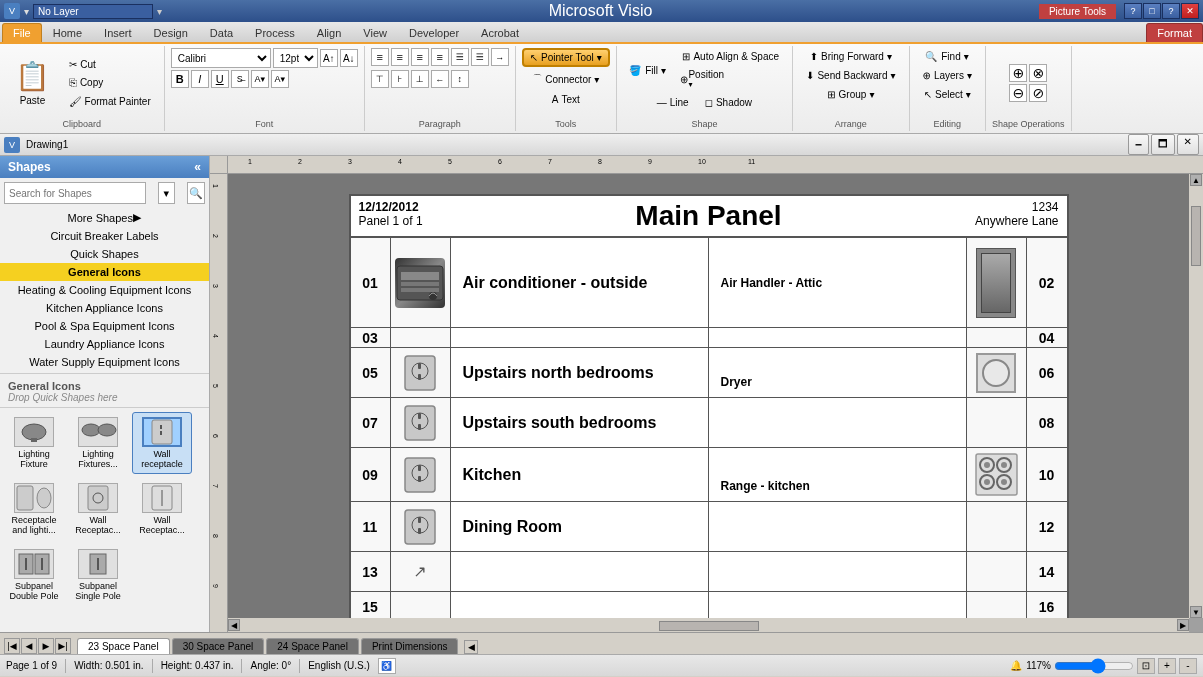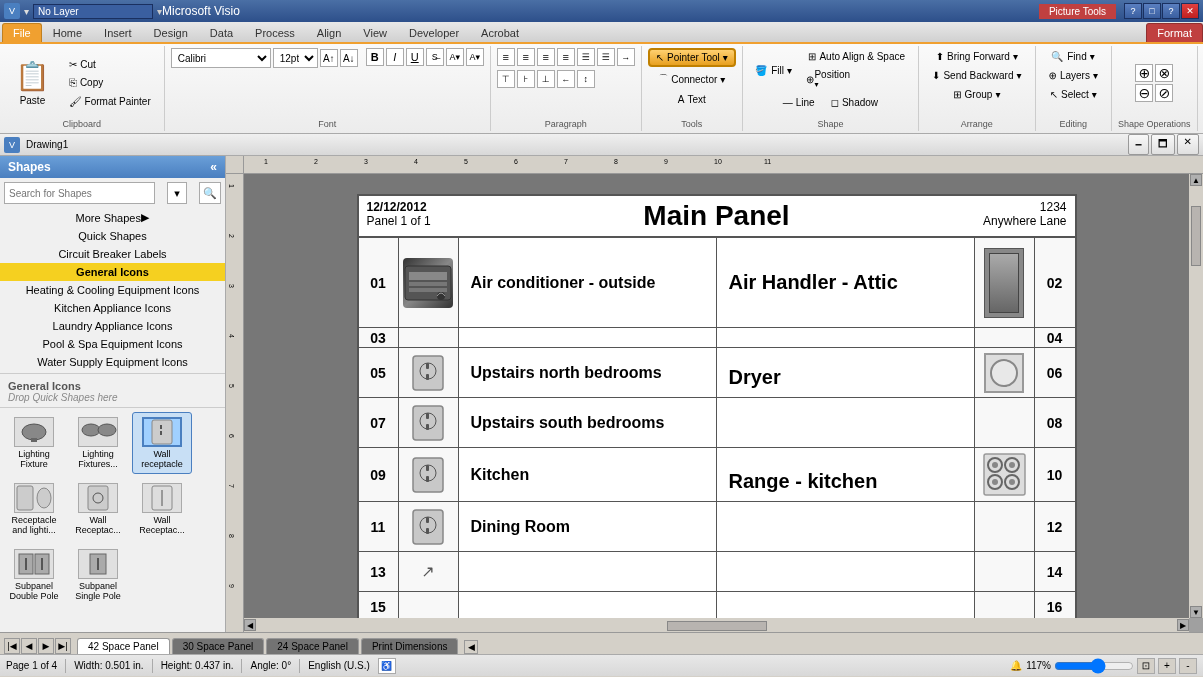--- a/index.html
+++ b/index.html
@@ -8,21 +8,21 @@
     
     #title-bar {
       background: linear-gradient(to bottom, #4a6fa5, #2d4f8a);
       height: 22px;
       display: flex;
       align-items: center;
       padding: 0 4px;
       color: white;
       font-size: 11px;
     }
-    #title-bar .title-text { flex: 1; font-size: 12px; color: white; }
+    #title-bar .title-text { flex: 1; text-align: center; font-size: 16px; color: white; }
     #title-bar .win-controls { display: flex; gap: 1px; }
     #title-bar .win-btn {
       width: 18px; height: 16px;
       background: linear-gradient(to bottom, #5a7fc0, #3a5fa0);
       border: 1px solid #1a3060;
       color: white; font-size: 9px;
       display: flex; align-items: center; justify-content: center;
       cursor: pointer;
     }
     #title-bar .win-btn.close { background: linear-gradient(to bottom, #e04040, #c02020); }
@@ -135,21 +135,21 @@
     }
 
     
     #main-layout {
       display: flex;
       height: calc(677px - 22px - 22px - 90px - 24px - 22px - 22px);
     }
 
     
     #left-panel {
-      width: 226px;
+      width: 210px;
       background: #f0f0f0;
       border-right: 1px solid #aaa;
       display: flex;
       flex-direction: column;
       overflow: hidden;
     }
 
     #shapes-header {
       background: linear-gradient(to bottom, #6a9fd8, #4a7fc0);
       color: white;
@@ -340,21 +340,21 @@
       padding: 8px 12px;
       font-size: 16px;
       font-weight: bold;
     }
     .panel-cell-desc2 {
       flex: 1;
       border-right: 1px solid #555;
       display: flex;
       align-items: center;
       padding: 8px 12px;
-      font-size: 20px;
+      font-size: 12px;
       font-weight: bold;
     }
     .panel-cell-icon2 {
       width: 60px;
       border-right: 1px solid #555;
       display: flex;
       align-items: center;
       justify-content: center;
       background: #f8f8f8;
       padding: 4px;
@@ -496,21 +496,21 @@
         <div class="ribbon-btn-small">
           <span>🖌</span>
           <span>Format Painter</span>
         </div>
       </div>
     </div>
     <div class="ribbon-group-label">Clipboard</div>
   </div>
 
   <div class="ribbon-group">
-    <div class="ribbon-group-content" style="flex-direction:row;align-items:flex-start;gap:8px;">
+    <div class="ribbon-group-content" style="flex-direction:column;align-items:flex-start;gap:0;">
       <div class="font-row">
         <select class="font-select" style="width:100px;">
           <option>Calibri</option>
         </select>
         <select class="font-select" style="width:45px;">
           <option>12pt.</option>
         </select>
         <div class="font-btn" style="font-size:10px;">A↑</div>
         <div class="font-btn" style="font-size:10px;">A↓</div>
       </div>
@@ -692,39 +692,39 @@
       <div id="search-dropdown">▾</div>
       <div id="search-btn">🔍</div>
     </div>
 
     <div id="shapes-menu">
       <div class="shapes-menu-item">
         <span>More Shapes</span>
         <span>▶</span>
       </div>
       <div class="shapes-menu-item">
+        <span>Circuit Breaker Labels</span>
+      </div>
+      <div class="shapes-menu-item">
         <span>Quick Shapes</span>
-      </div>
-      <div class="shapes-menu-item">
-        <span>Circuit Breaker Labels</span>
       </div>
       <div class="shapes-menu-item active">
         <span>General Icons</span>
       </div>
       <div class="shapes-menu-item">
         <span>Heating &amp; Cooling Equipment Icons</span>
       </div>
       <div class="shapes-menu-item">
         <span>Kitchen Appliance Icons</span>
       </div>
       <div class="shapes-menu-item">
+        <span>Pool &amp; Spa Equipment Icons</span>
+      </div>
+      <div class="shapes-menu-item">
         <span>Laundry Appliance Icons</span>
-      </div>
-      <div class="shapes-menu-item">
-        <span>Pool &amp; Spa Equipment Icons</span>
       </div>
       <div class="shapes-menu-item">
         <span>Water Supply Equipment Icons</span>
       </div>
     </div>
 
     <div class="shapes-divider"></div>
     <div class="shapes-section-label">
       <div style="font-weight:bold;font-style:normal;font-size:11px;">General Icons</div>
       <div style="font-size:10px;color:#888;">Drop Quick Shapes here</div>
@@ -1021,29 +1021,29 @@
   </div>
 </div>
 
 <div id="tab-bar">
   <div class="tab-nav">
     <div class="tab-nav-btn">|◀</div>
     <div class="tab-nav-btn">◀</div>
     <div class="tab-nav-btn">▶</div>
     <div class="tab-nav-btn">▶|</div>
   </div>
-  <div class="page-tab active">42 Space Panel</div>
+  <div class="page-tab active">23 Space Panel</div>
   <div class="page-tab">30 Space Panel</div>
   <div class="page-tab">24 Space Panel</div>
   <div class="page-tab">Print Dimensions</div>
   <div style="width:14px;height:14px;border:1px solid #999;background:#d4d0c8;display:flex;align-items:center;justify-content:center;font-size:9px;cursor:pointer;margin-left:4px;">◀</div>
 </div>
 
 <div id="status-bar">
-  <span>Page 1 of 4</span>
+  <span>Page 1 of 9</span>
   <div class="status-sep"></div>
   <span>Width: 0.501 in.</span>
   <div class="status-sep"></div>
   <span>Height: 0.437 in.</span>
   <div class="status-sep"></div>
   <span>Angle: 0°</span>
   <div class="status-sep"></div>
   <span>English (U.S.)</span>
   <div style="width:18px;height:16px;border:1px solid #aaa;background:white;display:flex;align-items:center;justify-content:center;font-size:9px;">♿</div>
   <div style="flex:1;"></div>

